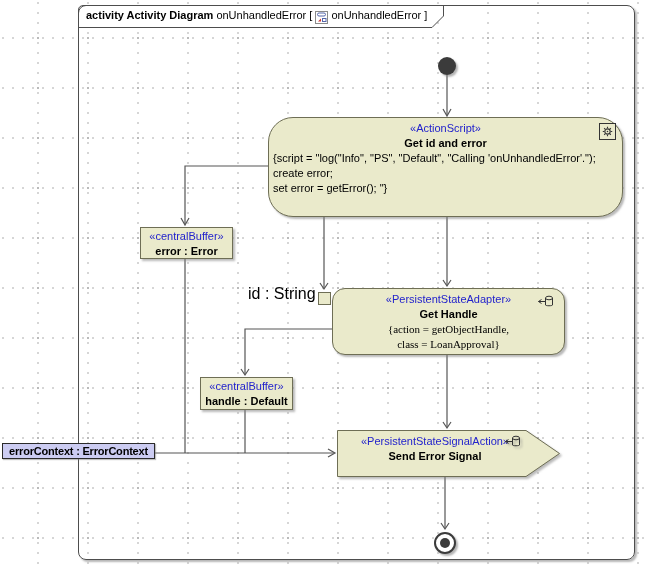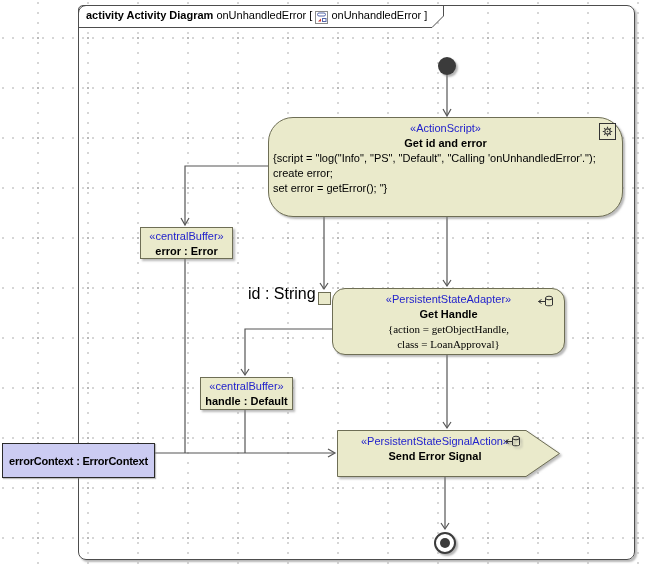--- a/index.html
+++ b/index.html
@@ -56,21 +56,21 @@
   
   .pin{
     left:318px;top:292px;width:13px;height:13px;box-sizing:border-box;
     background:#eaeacb;border:1px solid #6e6e55;
   }
   .pin-label{
     left:248px;top:285px;width:64px;text-align:right;font-size:16px;white-space:nowrap;
   }
   
   .errctx{
-    left:2px;top:443px;width:153px;height:35px;box-sizing:border-box;
+    left:2px;top:443px;width:153px;height:16px;box-sizing:border-box;
     background:#ccccf2;border:1px solid #2b2b2b;
     display:flex;align-items:center;justify-content:center;
     font-size:11px;font-weight:bold;white-space:nowrap;letter-spacing:-0.2px;
     box-shadow:1px 1px 1px rgba(130,130,130,.5);
   }
   
   .pent-wrap{left:337px;top:430px;width:224px;height:47px;}
   .pent-wrap svg{filter:drop-shadow(2px 2px 1px rgba(130,130,130,.55));}
   .pent-text{left:0;top:4px;width:196px;}
   

